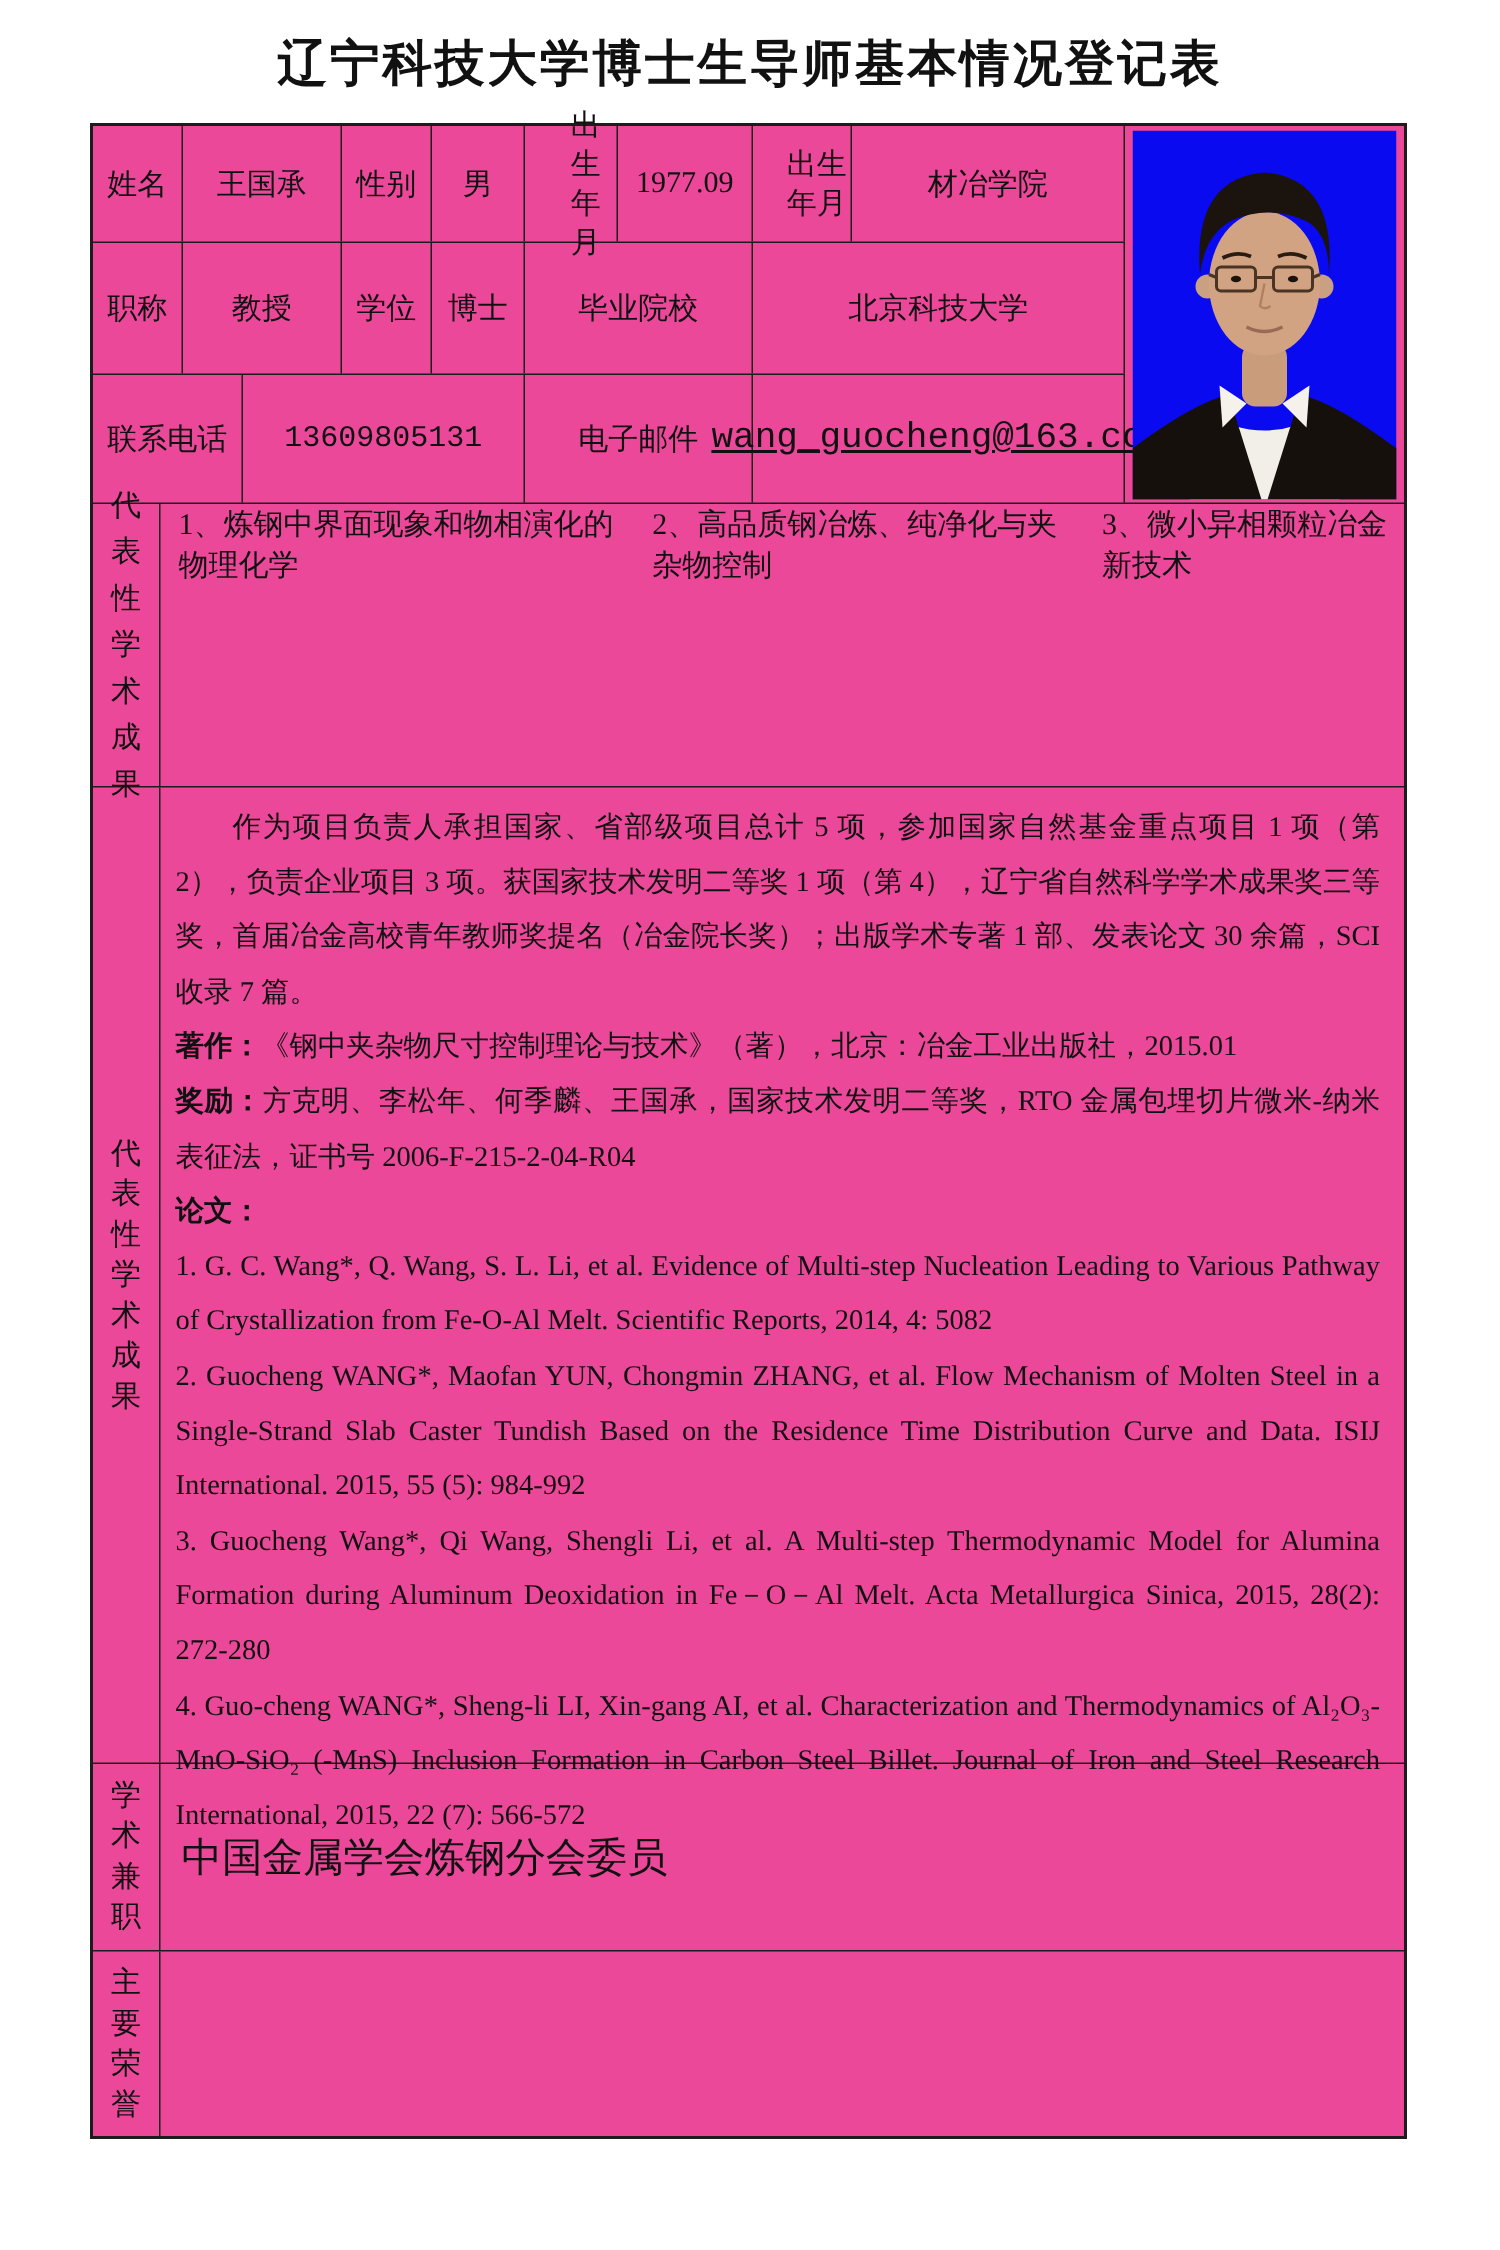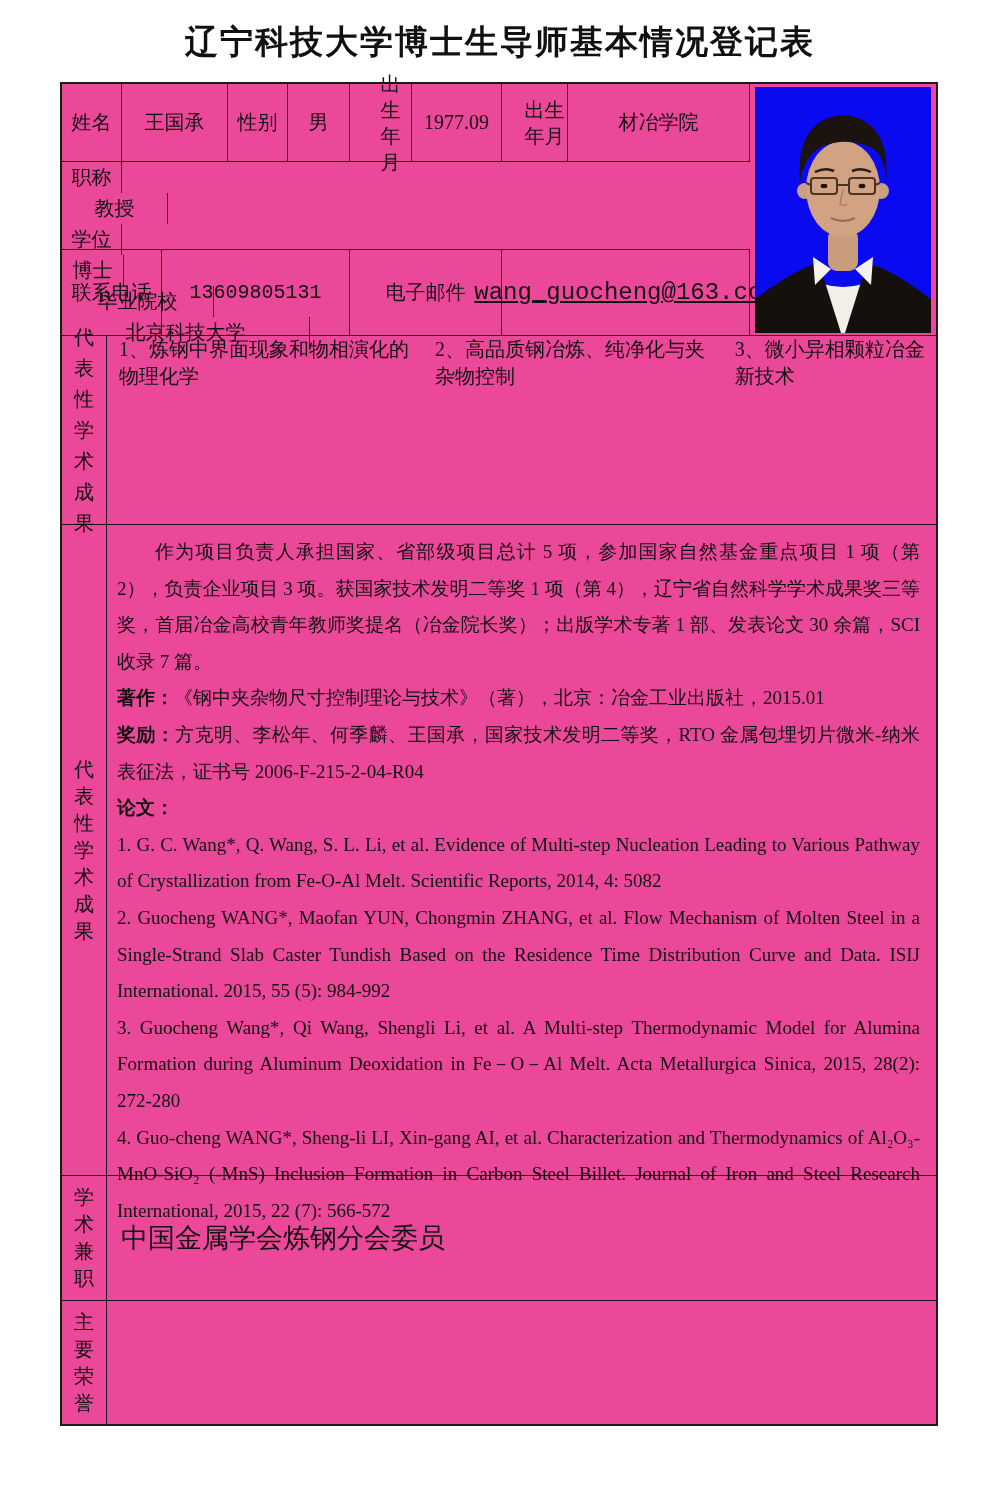--- a/index.html
+++ b/index.html
@@ -13,21 +13,21 @@
     font-size:33px;font-weight:bold;letter-spacing:2px;
     font-family:"Liberation Sans","DejaVu Sans",sans-serif;
   }
   .tbl{
     position:absolute;left:60px;top:82px;width:878px;height:1344px;
     border:2.5px solid #1c1c1c;background:#ec4899;box-sizing:border-box;
   }
   .secA{display:flex;height:251px;}
   .secA-left{width:688px;display:flex;flex-direction:column;box-sizing:border-box;}
   .ra{display:flex;box-sizing:border-box;border-bottom:1.5px solid #1c1c1c;}
-  .ra1{height:78px;}.ra2{height:88px;flex-direction:column;}.ra3{height:85px;border-bottom:none;font-family:Liberation Mono, monospace;}
+  .ra1{height:78px;}.ra2{height:88px;}.ra3{height:85px;border-bottom:none;font-family:Liberation Mono, monospace;}
   .c{
     box-sizing:border-box;border-right:1.5px solid #1c1c1c;
     display:flex;align-items:center;justify-content:center;
     text-align:center;font-size:20px;padding:2px;
   }
   .wrap2{width:46px;word-break:break-all;line-height:26px;display:inline-block;margin-left:20px;}
   .photo-cell{width:190px;display:flex;align-items:flex-start;justify-content:center;padding-top:3px;box-sizing:border-box;}
   .email{text-decoration:underline;font-size:24px;}
   .sec{display:flex;border-top:1.5px solid #1c1c1c;box-sizing:border-box;}
   .secB{height:189px;}.secC{height:651px;}.secD{height:125px;}.secE{height:124px;}

